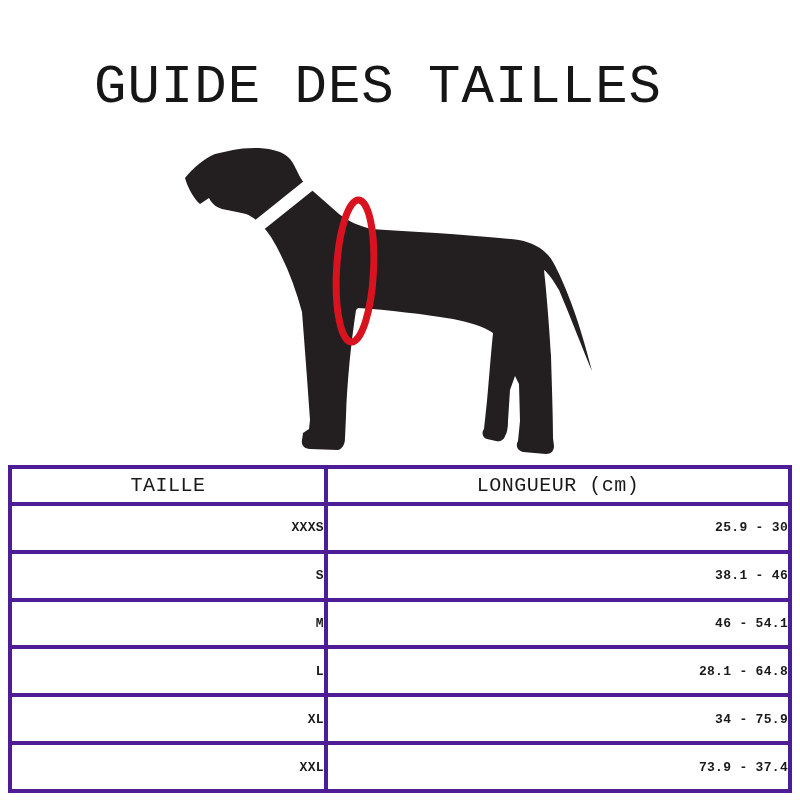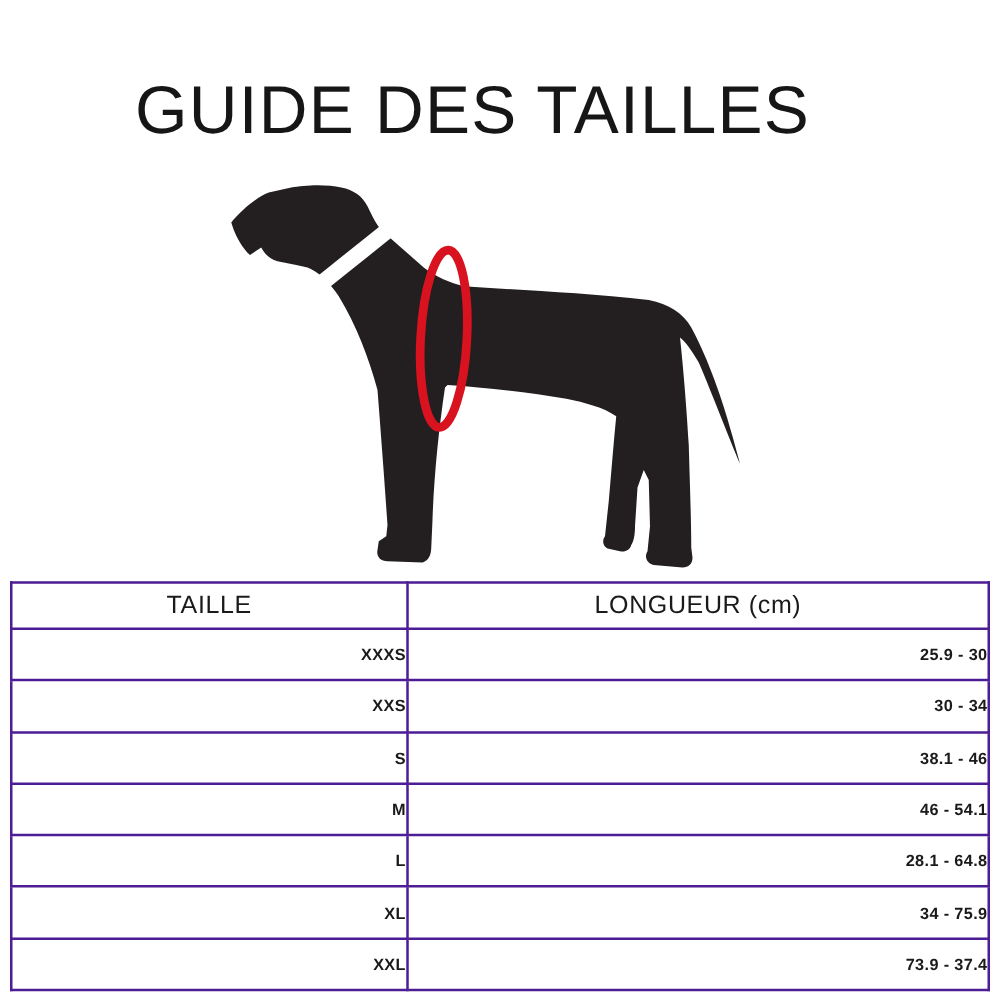--- a/index.html
+++ b/index.html
@@ -1,19 +1,19 @@
 <!DOCTYPE html>
 <html><head>
 <meta charset="utf-8">
 <style>
   * { margin: 0; padding: 0; box-sizing: border-box; }
   html, body { width: 800px; height: 800px; background: #ffffff; overflow: hidden; }
   body { font-family: "Liberation Sans", sans-serif; color: #161616; position: relative; }
 
-  .page { position: relative; width: 756px; height: 800px; background: #ffffff; }
+  .page { position: relative; width: 756px; height: 800px; background: #ffffff; font-family: Liberation Mono, monospace; }
 
   .page-title {
     position: absolute;
     top: 60px; left: 0; right: 0;
     text-align: center;
     font-size: 54px;
     font-weight: 300;
     letter-spacing: 1px;
     color: #161616;
     line-height: 1.05;
@@ -32,21 +32,21 @@
     position: absolute;
     left: 8px;
     top: 465px;
     width: 784px;
     height: 328px;
     border-collapse: collapse;
     table-layout: fixed;
     background: #ffffff;
   }
   .size-table, .size-table th, .size-table td {
-    border: 2px solid #4c1d95;
+    border: 4px solid #4c1d95;
   }
   .size-table { border-top-color: #cfcfcf; }
   .size-table th {
     height: 37px;
     font-size: 20px;
     font-weight: 400;
     letter-spacing: 0.5px;
     color: #1a1a1a;
     text-align: center;
     vertical-align: middle;
@@ -137,24 +137,20 @@
         <th>TAILLE</th>
         <th>LONGUEUR (cm)</th>
       </tr>
     </thead>
     <tbody>
       <tr>
         <td>XXXS</td>
         <td>25.9 - 30</td>
       </tr>
       <tr>
-        <td>XXS</td>
-        <td>30 - 34</td>
-      </tr>
-      <tr>
         <td>S</td>
         <td>38.1 - 46</td>
       </tr>
       <tr>
         <td>M</td>
         <td>46 - 54.1</td>
       </tr>
       <tr>
         <td>L</td>
         <td>28.1 - 64.8</td>

